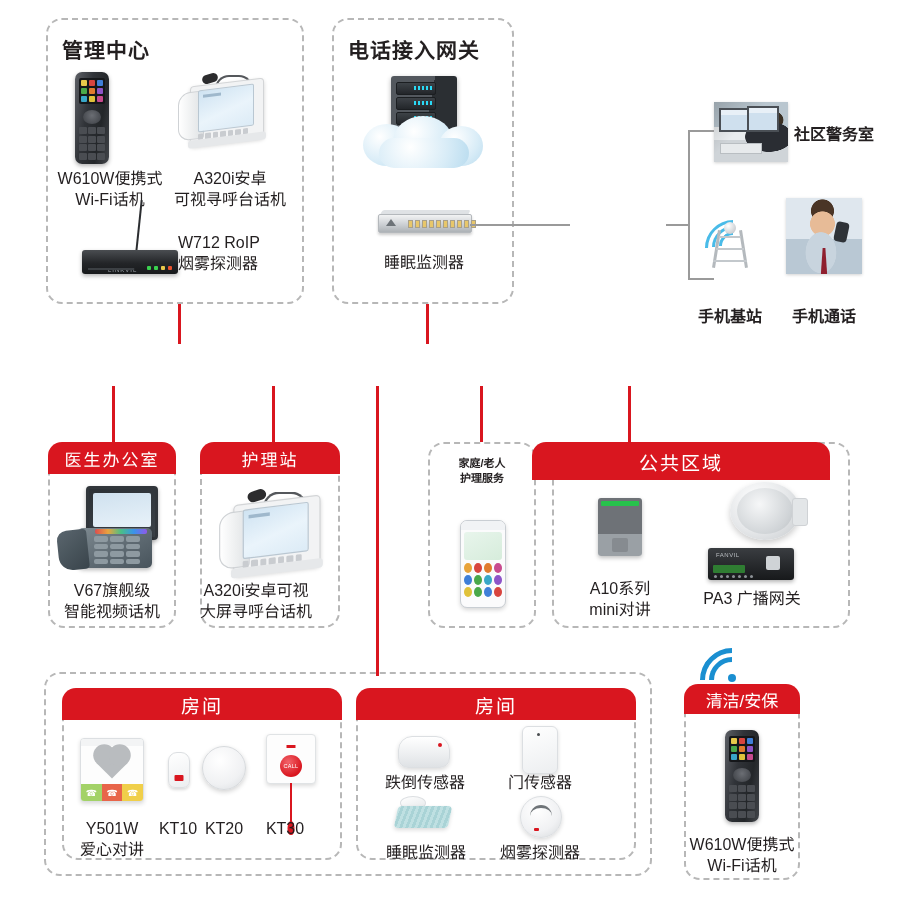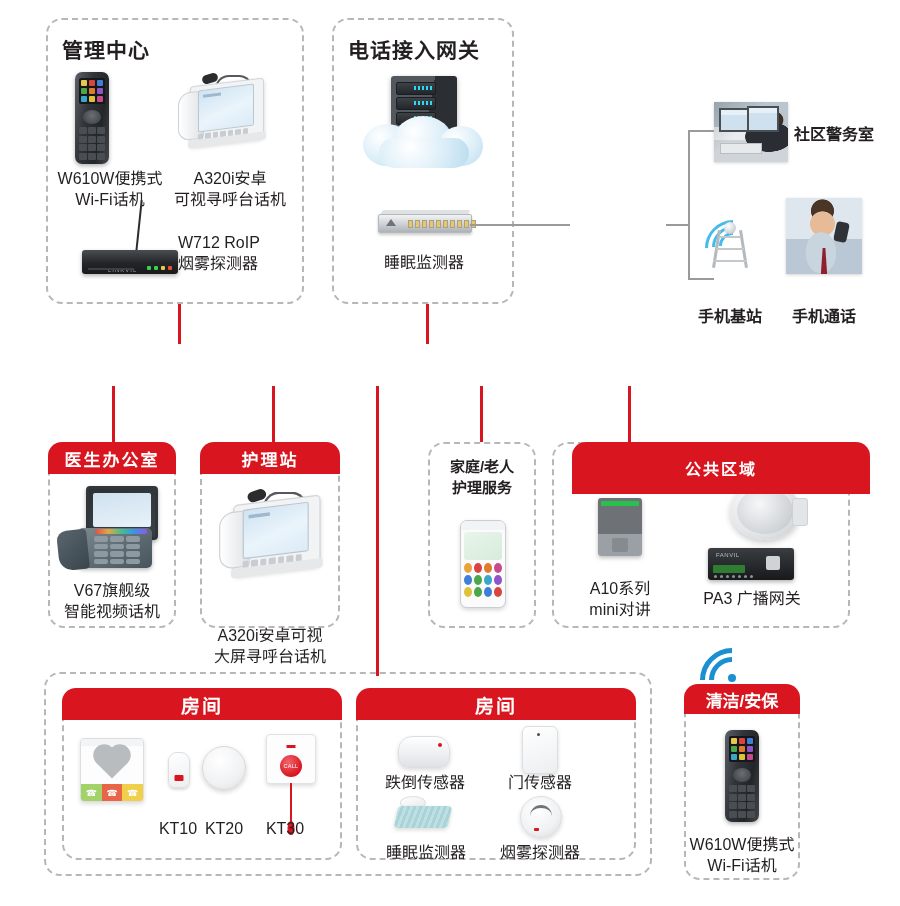--- a/index.html
+++ b/index.html
@@ -38,21 +38,21 @@
     color:#231f20;
     letter-spacing:1px;
     white-space:nowrap;
   }
 
   
   .banner{
     position:absolute;
     background:#d9161f;
     color:#fff;
-    font-weight:bold;
+    font-weight:normal;
     display:flex;
     align-items:center;
     justify-content:center;
     border-radius:14px 14px 0 0;
     box-sizing:border-box;
     letter-spacing:2px;
     z-index:5;
   }
 
   
@@ -491,25 +491,25 @@
         <i></i>
         <i></i>
         <i></i>
         <i></i>
         <i></i>
         <i></i>
         <i></i>
       </div>
     <div class="base"></div>
   </div>
-  <div class="cap" style="left:198px;top:580px;width:144px;margin-top:45px;">A320i安卓可视
+  <div class="cap" style="left:184px;top:580px;width:144px;">A320i安卓可视
 大屏寻呼台话机</div>
 
   <div class="zone" style="left:428px;top:442px;width:108px;height:186px;"></div>
-  <div class="cap cap-b" style="left:428px;top:456px;width:108px;font-size:15px;line-height:1.4;">家庭/老人
+  <div class="cap cap-b" style="left:428px;top:456px;width:108px;font-size:11px;line-height:1.4;">家庭/老人
 护理服务</div>
   <div class="mobile dev" style="left:460px;top:520px;">
     <div class="top"></div>
     <div class="hero"></div>
     <div class="grid">
       <i style="background:#e8a33a"></i>
         <i style="background:#d8453f"></i>
         <i style="background:#e07b2e"></i>
         <i style="background:#c84a8e"></i>
       <i style="background:#3f7fd8"></i>
@@ -517,21 +517,21 @@
         <i style="background:#39a7c8"></i>
         <i style="background:#8e54c8"></i>
       <i style="background:#e0c23a"></i>
         <i style="background:#4aa84a"></i>
         <i style="background:#3f7fd8"></i>
         <i style="background:#d8453f"></i>
     </div>
   </div>
 
   <div class="zone" style="left:552px;top:442px;width:298px;height:186px;"></div>
-  <div class="banner" style="left:572px;top:442px;width:298px;height:52px;font-size:16px;">
+  <div class="banner" style="left:532px;top:442px;width:298px;height:38px;font-size:19px;">
     <span>公共区域</span>
   </div>
 
   <div class="a10 dev" style="left:598px;top:498px;">
     <div class="bar"></div>
       <div class="mesh"></div>
       <div class="btn"></div>
   </div>
   <div class="cap" style="left:562px;top:578px;width:116px;">A10系列
 mini对讲</div>
@@ -566,20 +566,22 @@
 
   <div class="y501 dev" style="left:80px;top:738px;">
     <div class="hd"></div>
     <div class="heart"></div>
     <div class="btns">
       <i style="background:#a3d268;">☎</i>
       <i style="background:#e8654a;">☎</i>
       <i style="background:#f0cf4a;">☎</i>
     </div>
   </div>
+  <div class="cap" style="left:68px;top:818px;width:88px;">Y501W
+爱心对讲</div>
 
   <div class="kt10 dev" style="left:168px;top:752px;"></div>
   <div class="cap" style="left:150px;top:818px;width:56px;">KT10</div>
 
   <div class="kt20 dev" style="left:202px;top:746px;"></div>
   <div class="cap" style="left:196px;top:818px;width:56px;">KT20</div>
 
   <div class="kt30 dev" style="left:266px;top:734px;">
     <div class="red"></div>
     <div class="call">CALL</div>

